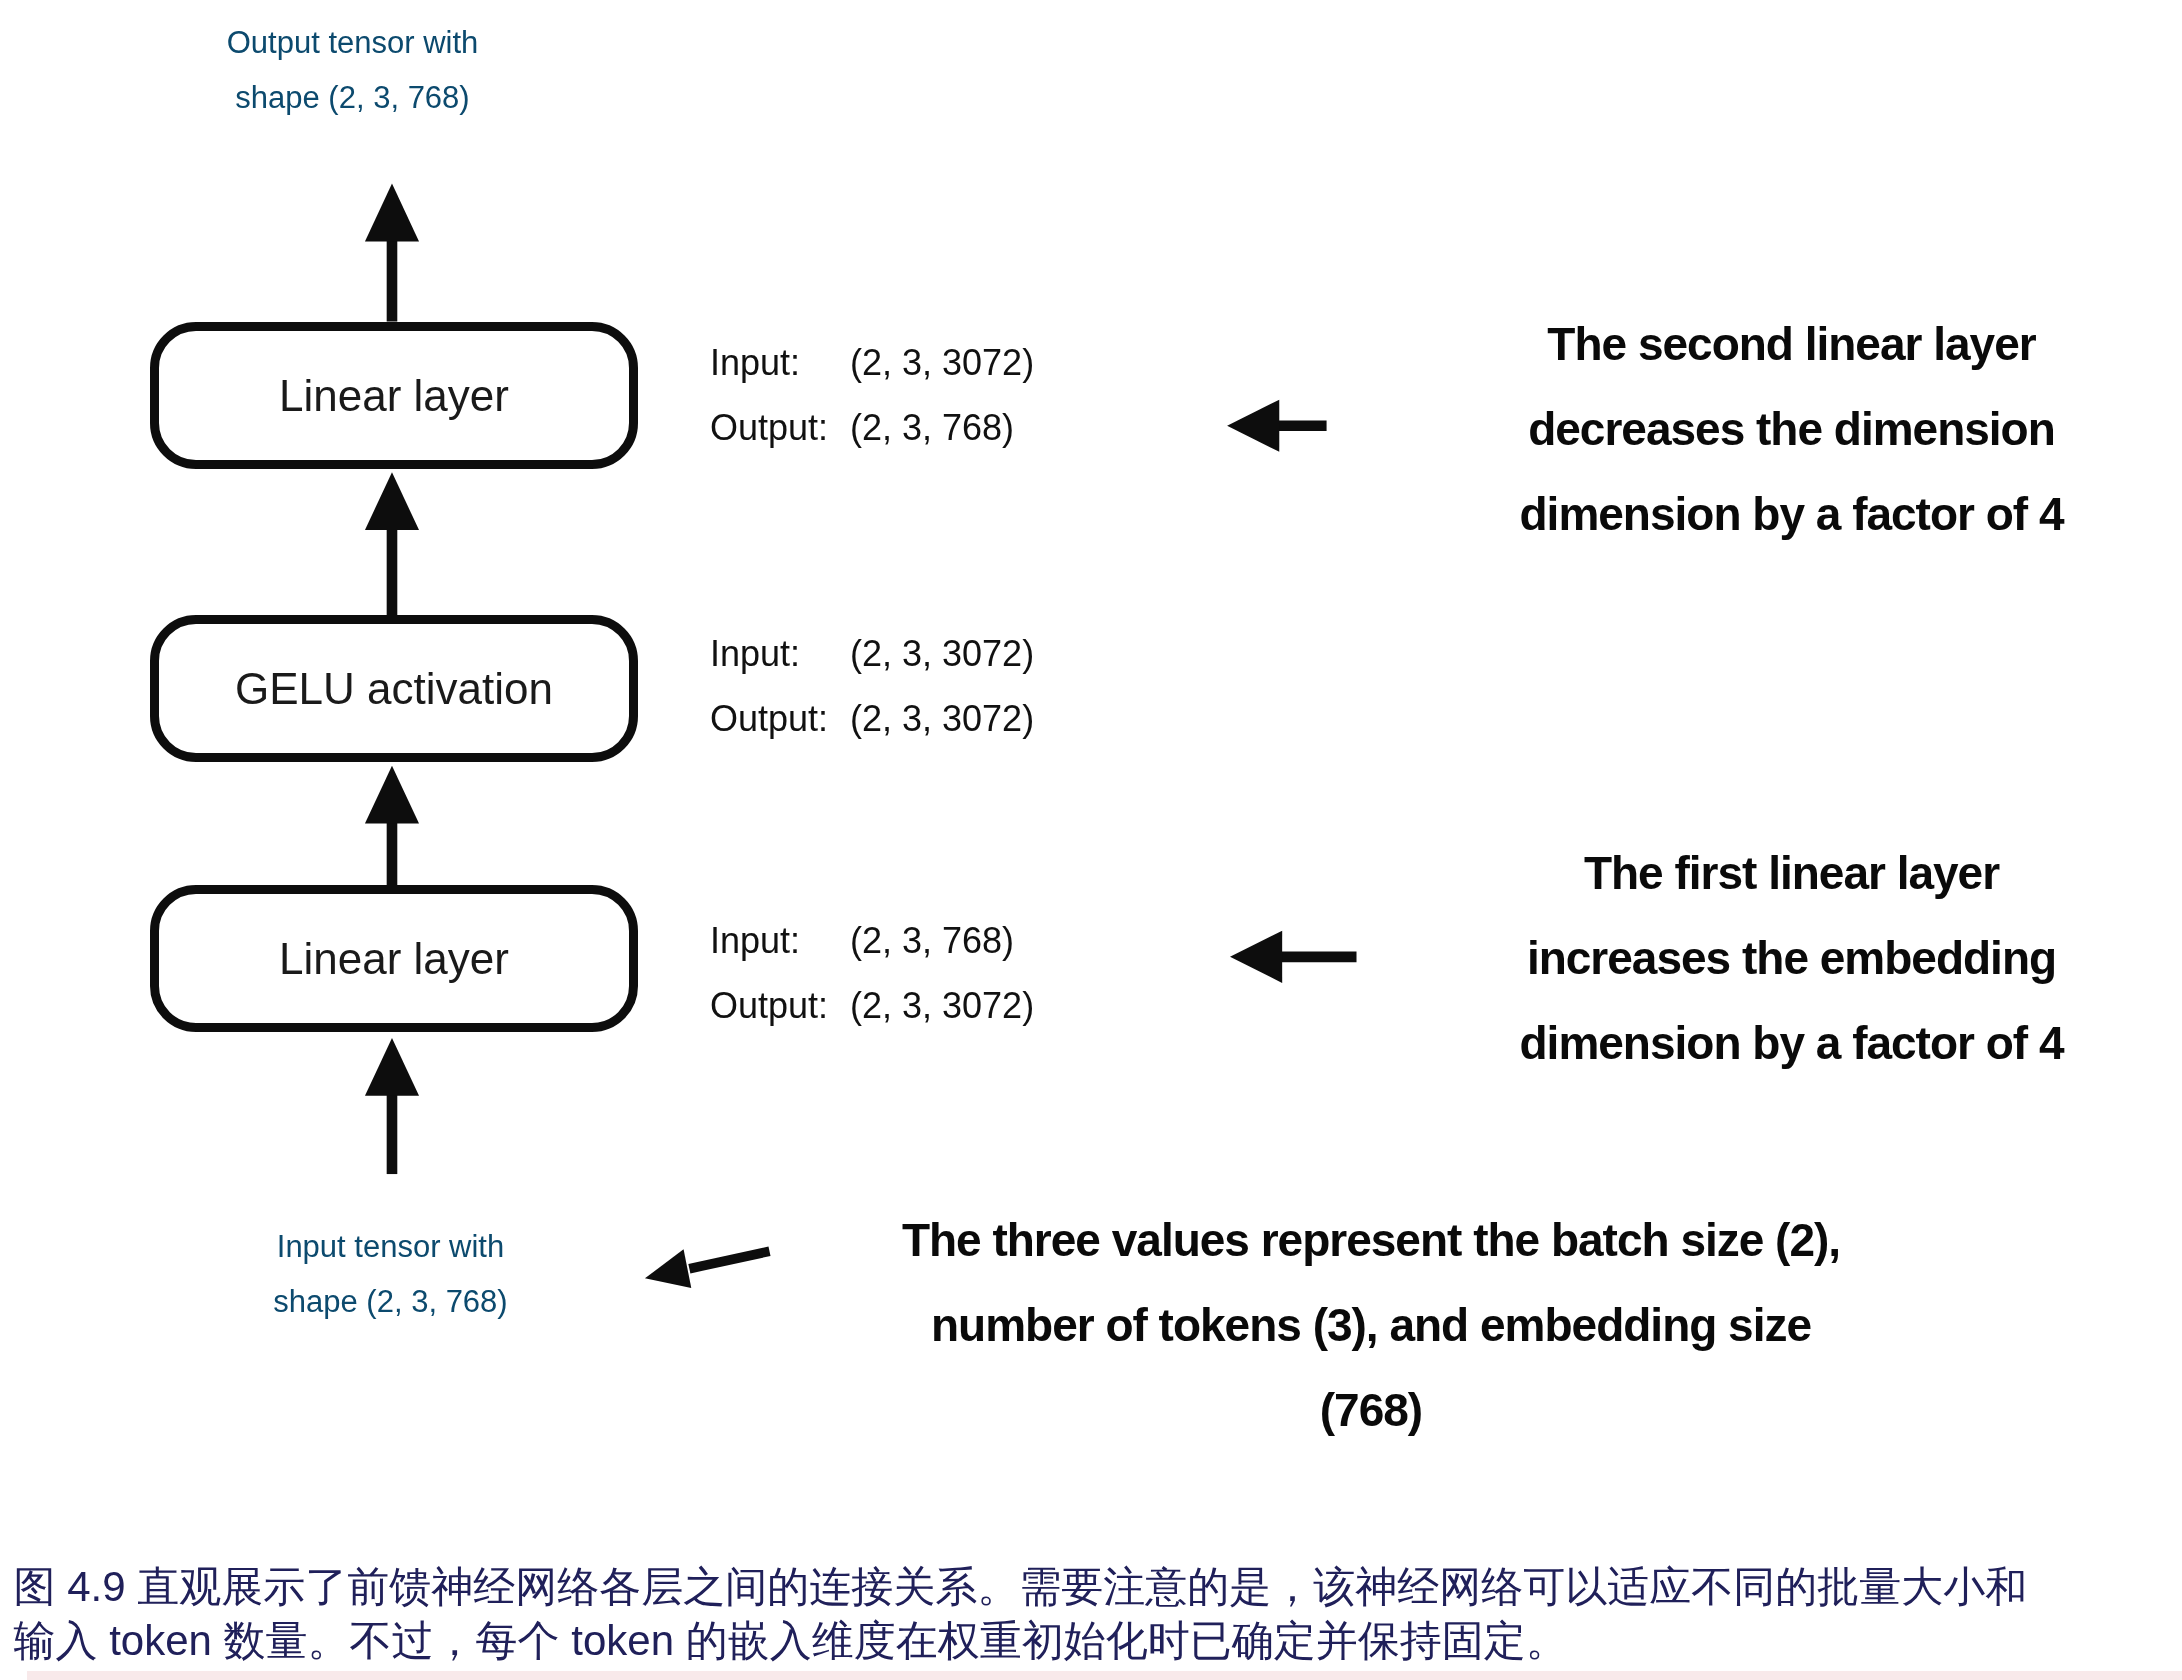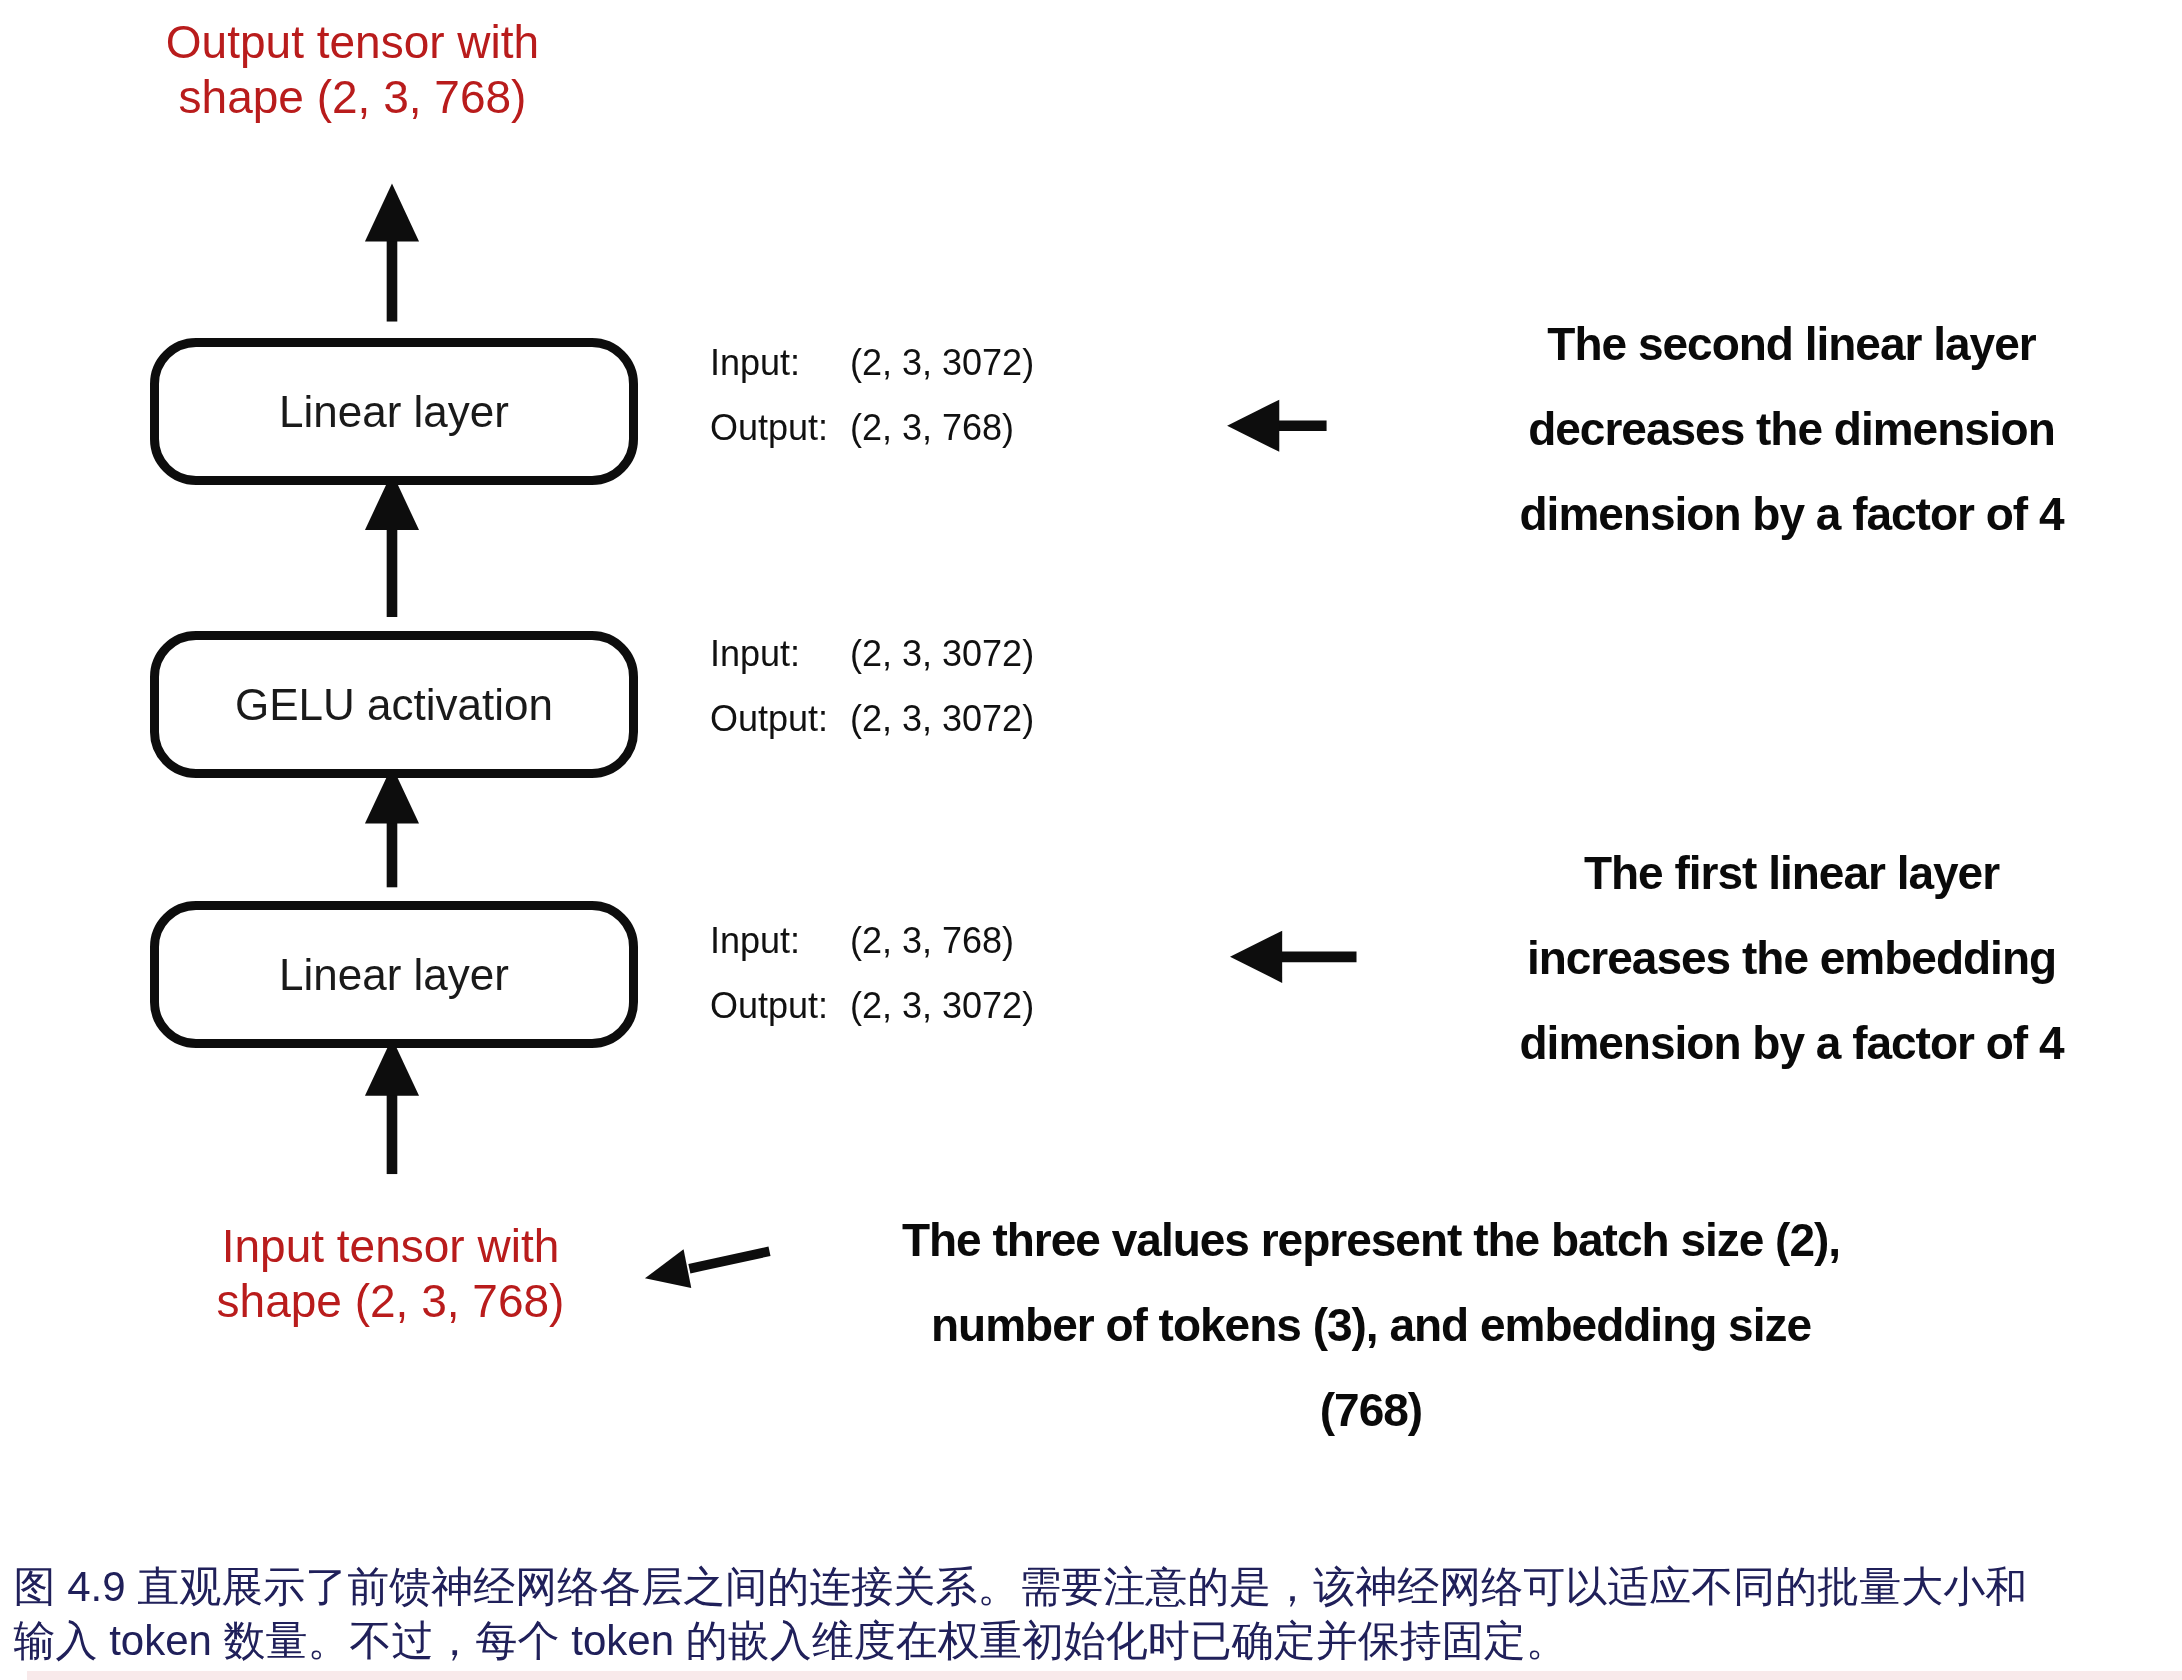--- a/index.html
+++ b/index.html
@@ -5,25 +5,25 @@
   html,body{margin:0;padding:0;}
   body{
     width:2182px;height:1680px;position:relative;background:#ffffff;
     font-family:"Liberation Sans", sans-serif;color:#151515;overflow:hidden;
   }
   
   .layer-box{
     position:absolute;left:150px;width:488px;height:147px;box-sizing:border-box;
     border:9.7px solid #0d0d0d;border-radius:46px;background:#ffffff;
     display:flex;align-items:center;justify-content:center;
-    font-size:44px;color:#1a1a1a;margin-top:16px;
+    font-size:44px;color:#1a1a1a;
   }
   
   .tensor-label{
-    position:absolute;text-align:center;font-size:46px;line-height:55px;color:#b91c1c;
+    position:absolute;text-align:center;font-size:31px;line-height:55px;color:#0c4a6e;
   }
   
   .io-group{position:absolute;left:710px;font-size:36px;line-height:65px;color:#111111;}
   .io-row{display:flex;}
   .io-label{width:140px;}
   
   .annotation{
     position:absolute;text-align:center;font-weight:700;font-size:46px;
     line-height:85px;color:#0a0a0a;letter-spacing:-1px;
   }

